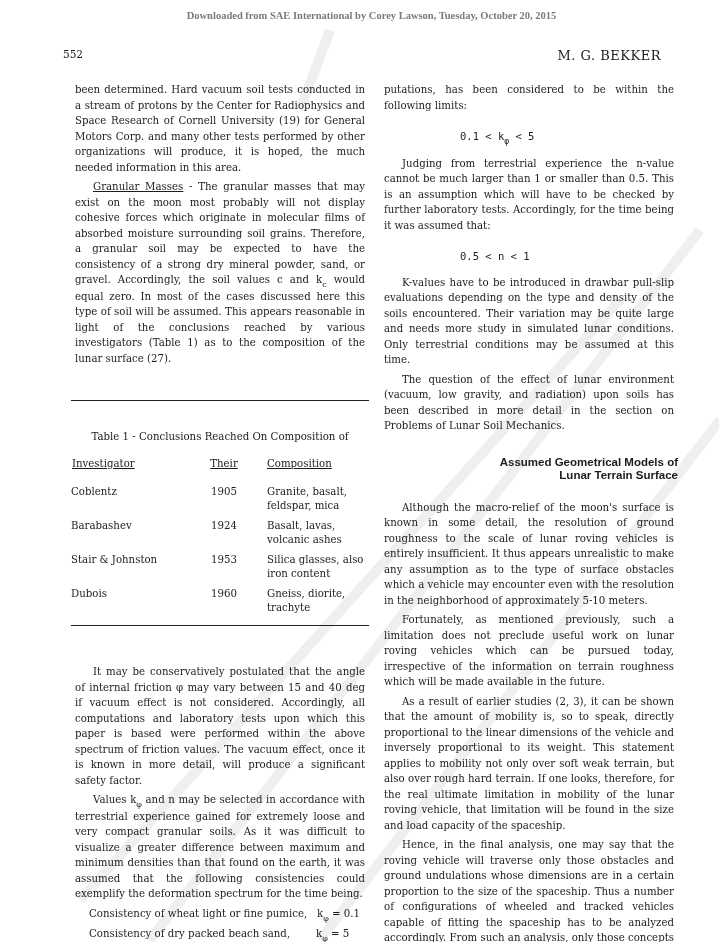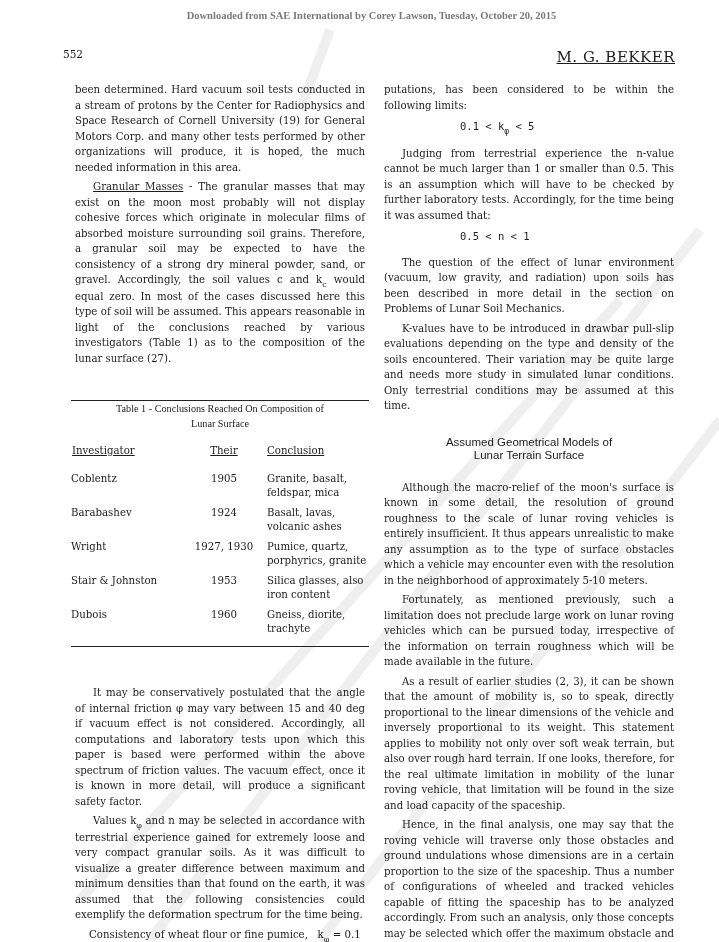--- a/index.html
+++ b/index.html
@@ -2,39 +2,39 @@
 <html><head>
 <meta charset="utf-8">
 <style>
   html, body { margin: 0; padding: 0; background: #ffffff; }
   body { width: 719px; height: 942px; position: relative; overflow: hidden;
          font-family: "DejaVu Serif", serif; color: #1c1c1c; }
   .watermark { position: absolute; left: 0; top: 0; width: 719px; height: 942px; pointer-events: none; }
   .download-banner { position: absolute; top: 10px; left: 12px; width: 719px; text-align: center;
          font-family: "Liberation Serif", serif; font-weight: bold; font-size: 10.5px; color: #7a7a7a; }
   .page-number { position: absolute; top: 48px; left: 63px; font-size: 10.5px; }
-  .running-head { position: absolute; top: 48px; right: 44px; font-size: 15px; letter-spacing: 0.5px; text-decoration: underline; }
+  .running-head { position: absolute; top: 48px; right: 58px; font-size: 13px; letter-spacing: 0.5px; }
   .col { position: absolute; top: 78px; width: 298px; font-size: 10.2px; line-height: 15.5px; text-align: justify; }
   .col-left { left: 71px; }
   .col-right { left: 380px; top: 78px; }
   p { margin: 4px; }
   .indent { text-indent: 18px; }
   .u { text-decoration: underline; }
   sub.k { font-size: 8px; position: relative; top: 4px; vertical-align: baseline; }
   .rule { border-top: 1.6px solid #222; margin: 0; }
-  .table-caption { text-align: center; font-size: 10.2px; line-height: 15px; margin: 0 0 12px; font-family: Liberation Serif, serif; }
+  .table-caption { text-align: center; font-size: 10.2px; line-height: 15px; margin: 28px 0 12px; }
   table.lunar { width: 100%; border-collapse: collapse; font-size: 10.2px; line-height: 14px; text-align: left; }
   table.lunar th { font-weight: normal; padding-bottom: 14px; }
   table.lunar th span { text-decoration: underline; }
   table.lunar td { vertical-align: top; padding: 0 0 6px 0; }
   .c-inv { width: 120px; }
   .c-year { width: 60px; text-align: center; }
   .c-conc { padding-left: 12px !important; }
-  .formula { font-family: "DejaVu Sans Mono", monospace; font-size: 10.5px; margin: 6px 0 10px 80px; }
-  .section-heading { text-align: center; font-family: "Liberation Sans", sans-serif; font-weight: normal;
+  .formula { font-family: "DejaVu Sans Mono", monospace; font-size: 10.5px; margin: 16px 0 10px 80px; }
+  .section-heading { text-align: right; font-family: "Liberation Sans", sans-serif; font-weight: bold;
          font-size: 11.5px; line-height: 13px; margin: 22px 0 18px; }
   .kline { margin-left: 18px; }
 </style>
 </head>
 <body>
 
 <svg class="watermark" viewBox="0 0 719 942">
   <g stroke="#ececec" stroke-width="10" fill="none" opacity="0.8">
     <line x1="330" y1="30" x2="300" y2="110"></line>
     <line x1="700" y1="230" x2="150" y2="940"></line>
@@ -48,77 +48,71 @@
 <div class="running-head">M. G. BEKKER</div>
 
 <div class="col col-left">
   <p>been determined. Hard vacuum soil tests conducted in a stream of protons by the Center for Radiophysics and Space Research of Cornell University (19) for General Motors Corp. and many other tests performed by other organizations will produce, it is hoped, the much needed information in this area.</p>
   <p class="indent"><span class="u">Granular Masses</span><span> - The granular masses that may exist on the moon most probably will not display cohesive forces which originate in molecular films of absorbed moisture surrounding soil grains. Therefore, a granular soil may be expected to have the consistency of a strong dry mineral powder, sand, or gravel. Accordingly, the soil values c and k</span><sub class="k">c</sub><span> would equal zero. In most of the cases discussed here this type of soil will be assumed. This appears reasonable in light of the conclusions reached by various investigators (Table 1) as to the composition of the lunar surface (27).</span></p>
 
   <div style="height:30px"></div>
   <div class="rule"></div>
   <div class="table-caption">
     <div>Table 1 - Conclusions Reached On Composition of</div>
-    <div>Lunar Surface</div>
   </div>
   <table class="lunar">
     <thead>
       <tr>
         <th class="c-inv"><span>Investigator</span></th>
         <th class="c-year"><span>Their</span></th>
-        <th class="c-conc"><span>Conclusion</span></th>
+        <th class="c-conc"><span>Composition</span></th>
       </tr>
     </thead>
     <tbody>
       <tr>
         <td class="c-inv">Coblentz</td>
         <td class="c-year">1905</td>
         <td class="c-conc">Granite, basalt, feldspar, mica</td>
       </tr>
       <tr>
         <td class="c-inv">Barabashev</td>
         <td class="c-year">1924</td>
         <td class="c-conc">Basalt, lavas, volcanic ashes</td>
-      </tr>
-      <tr>
-        <td class="c-inv">Wright</td>
-        <td class="c-year">1927, 1930</td>
-        <td class="c-conc">Pumice, quartz, porphyrics, granite</td>
       </tr>
       <tr>
         <td class="c-inv">Stair &amp; Johnston</td>
         <td class="c-year">1953</td>
         <td class="c-conc">Silica glasses, also iron content</td>
       </tr>
       <tr>
         <td class="c-inv">Dubois</td>
         <td class="c-year">1960</td>
         <td class="c-conc">Gneiss, diorite, trachyte</td>
       </tr>
     </tbody>
   </table>
   <div style="height:4px"></div>
   <div class="rule"></div>
   <div style="height:34px"></div>
 
   <p class="indent">It may be conservatively postulated that the angle of internal friction φ may vary between 15 and 40 deg if vacuum effect is not considered. Accordingly, all computations and laboratory tests upon which this paper is based were performed within the above spectrum of friction values. The vacuum effect, once it is known in more detail, will produce a significant safety factor.</p>
   <p class="indent"><span>Values k</span><sub class="k">φ</sub><span> and n may be selected in accordance with terrestrial experience gained for extremely loose and very compact granular soils. As it was difficult to visualize a greater difference between maximum and minimum densities than that found on the earth, it was assumed that the following consistencies could exemplify the deformation spectrum for the time being.</span></p>
-  <p class="kline"><span>Consistency of wheat flour or fine pumice,</span>&nbsp;&nbsp;&nbsp;<span>k</span><sub class="k">φ</sub><span> = 0.1</span></p>
+  <p class="kline"><span>Consistency of wheat light or fine pumice,</span>&nbsp;&nbsp;&nbsp;<span>k</span><sub class="k">φ</sub><span> = 0.1</span></p>
   <p class="kline" style="margin-top:4px"><span>Consistency of dry packed beach sand,</span>&nbsp;&nbsp;&nbsp;&nbsp;&nbsp;&nbsp;&nbsp;&nbsp;<span>k</span><sub class="k">φ</sub><span> = 5</span></p>
 
 </div>
 
 <div class="col col-right">
   <p>putations, has been considered to be within the following limits:</p>
   <div class="formula"><span>0.1 &lt; k</span><sub class="k">φ</sub><span> &lt; 5</span></div>
   <p class="indent">Judging from terrestrial experience the n-value cannot be much larger than 1 or smaller than 0.5. This is an assumption which will have to be checked by further laboratory tests. Accordingly, for the time being it was assumed that:</p>
   <div class="formula">0.5 &lt; n &lt; 1</div>
+  <p class="indent">K-values have to be introduced in drawbar pull-slip evaluations depending on the type and density of the soils encountered. Their variation may be quite large and needs more study in simulated lunar conditions. Only terrestrial conditions may be assumed at this time.</p>
   <p class="indent">The question of the effect of lunar environment (vacuum, low gravity, and radiation) upon soils has been described in more detail in the section on Problems of Lunar Soil Mechanics.</p>
-  <p class="indent">K-values have to be introduced in drawbar pull-slip evaluations depending on the type and density of the soils encountered. Their variation may be quite large and needs more study in simulated lunar conditions. Only terrestrial conditions may be assumed at this time.</p>
   <div class="section-heading">
     <div>Assumed Geometrical Models of</div>
     <div>Lunar Terrain Surface</div>
   </div>
   <p class="indent">Although the macro-relief of the moon's surface is known in some detail, the resolution of ground roughness to the scale of lunar roving vehicles is entirely insufficient. It thus appears unrealistic to make any assumption as to the type of surface obstacles which a vehicle may encounter even with the resolution in the neighborhood of approximately 5-10 meters.</p>
-  <p class="indent">Fortunately, as mentioned previously, such a limitation does not preclude large work on lunar roving vehicles which can be pursued today, irrespective of the information on terrain roughness which will be made available in the future.</p>
+  <p class="indent">Fortunately, as mentioned previously, such a limitation does not preclude useful work on lunar roving vehicles which can be pursued today, irrespective of the information on terrain roughness which will be made available in the future.</p>
   <p class="indent">As a result of earlier studies (2, 3), it can be shown that the amount of mobility is, so to speak, directly proportional to the linear dimensions of the vehicle and inversely proportional to its weight. This statement applies to mobility not only over soft weak terrain, but also over rough hard terrain. If one looks, therefore, for the real ultimate limitation in mobility of the lunar roving vehicle, that limitation will be found in the size and load capacity of the spaceship.</p>
   <p class="indent">Hence, in the final analysis, one may say that the roving vehicle will traverse only those obstacles and ground undulations whose dimensions are in a certain proportion to the size of the spaceship. Thus a number of configurations of wheeled and tracked vehicles capable of fitting the spaceship has to be analyzed accordingly. From such an analysis, only those concepts may be selected which offer the maximum obstacle and soft-ground-crossing ability. The ultimate negotiable terrain roughnesses, thus established, may be subsequently reduced to any desired scale, with the purpose of conducting experimental tests of vehicle stability and vibrational response as described in Appendix A. The problem will be exemplified later in the paragraph on Obstacle Crossing.</p>
 </div>
 
 </body></html>

